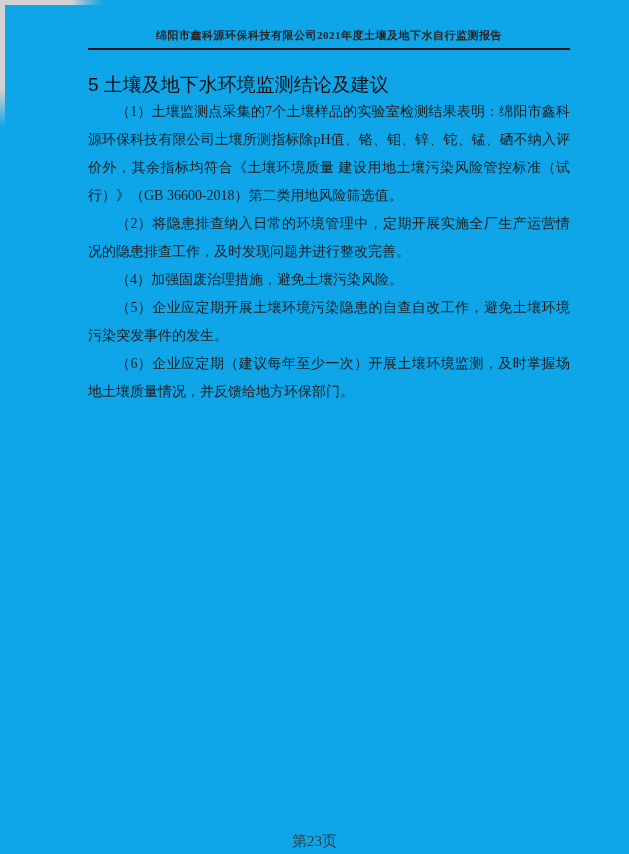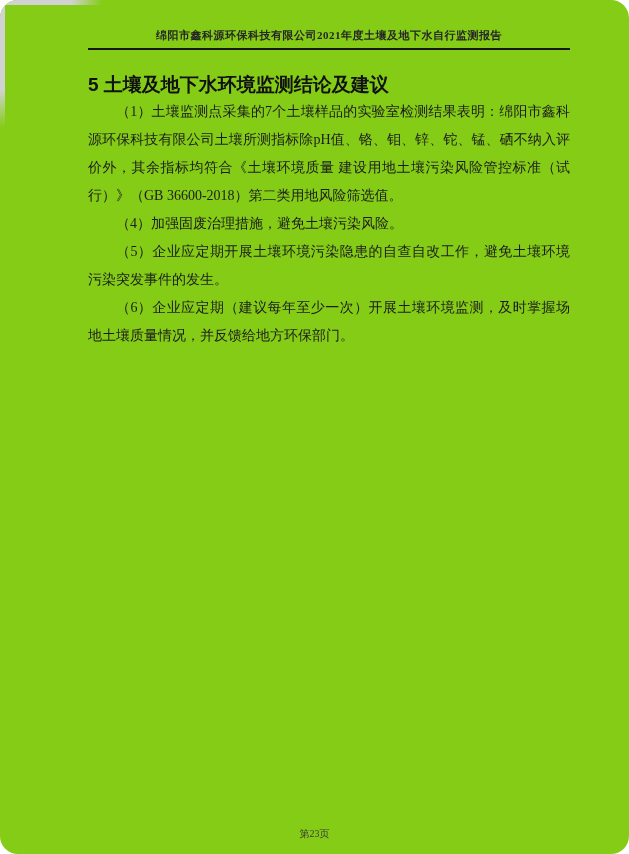--- a/index.html
+++ b/index.html
@@ -1,25 +1,24 @@
 <!DOCTYPE html>
 <html lang="zh"><head>
 <meta charset="utf-8">
 <style>
   * { margin: 0; padding: 0; box-sizing: border-box; }
   html, body { background: #ffffff; }
   .page {
     position: relative;
     width: 629px;
     height: 854px;
-    background: #84cc16;
+    background: #0ea5e9;
     overflow: hidden;
     font-family: "Liberation Serif", "DejaVu Serif", serif;
     color: #1c1c1c;
-    border-radius: 18px;
   }
   
   .scan-edge-top {
     position: absolute; left: 0; top: 0;
     width: 102px; height: 5px;
     background: linear-gradient(to right, #d2d2d2 70%, rgba(210,210,210,0));
   }
   .scan-edge-left {
     position: absolute; left: 0; top: 0;
     width: 5px; height: 128px;
@@ -38,21 +37,21 @@
     color: #262626;
   }
   .content {
     margin-left: 88px;
     width: 482px;
   }
   .doc-title {
     margin-top: 22px;
     font-family: "Liberation Sans", "DejaVu Sans", sans-serif;
     font-size: 19px;
-    font-weight: 700;
+    font-weight: 400;
     line-height: 26px;
     color: #111111;
   }
   .section-heading {
     margin-top: 15px;
     margin-bottom: 4px;
     font-family: "Liberation Sans", "DejaVu Sans", sans-serif;
     font-size: 15px;
     font-weight: 700;
     line-height: 22px;
@@ -61,44 +60,45 @@
   .para {
     font-size: 14px;
     line-height: 28px;
     text-align: justify;
     text-justify: inter-character;
     text-indent: 2em;
     color: #1c1c1c;
   }
   .footer {
     position: absolute;
-    bottom: 13px;
+    bottom: 3px;
     left: 0;
     width: 100%;
     text-align: center;
-    font-size: 10px;
+    font-size: 15px;
     color: #3a3a3a;
   }
 </style>
 </head>
 <body>
 
 <div class="page">
   <div class="scan-edge-top"></div>
   <div class="scan-edge-left"></div>
 
   <div class="header">
     <span>绵阳市鑫科源环保科技有限公司2021年度土壤及地下水自行监测报告</span>
   </div>
 
   <div class="content">
     <h1 class="doc-title">5 土壤及地下水环境监测结论及建议</h1>
 
     <p class="para">（1）土壤监测点采集的7个土壤样品的实验室检测结果表明：绵阳市鑫科源环保科技有限公司土壤所测指标除pH值、铬、钼、锌、铊、锰、硒不纳入评价外，其余指标均符合《土壤环境质量 建设用地土壤污染风险管控标准（试行）》（GB 36600-2018）第二类用地风险筛选值。</p>
 
+    <p class="para">（2）将隐患排查纳入日常的环境管理中，定期开展实施全厂生产运营情况的隐患排查工作，及时发现问题并进行整改完善。</p>
     <p class="para">（4）加强固废治理措施，避免土壤污染风险。</p>
     <p class="para">（5）企业应定期开展土壤环境污染隐患的自查自改工作，避免土壤环境污染突发事件的发生。</p>
     <p class="para">（6）企业应定期（建议每年至少一次）开展土壤环境监测，及时掌握场地土壤质量情况，并反馈给地方环保部门。</p>
   </div>
 
   <div class="footer">
     <span>第23页</span>
   </div>
 </div>
 

